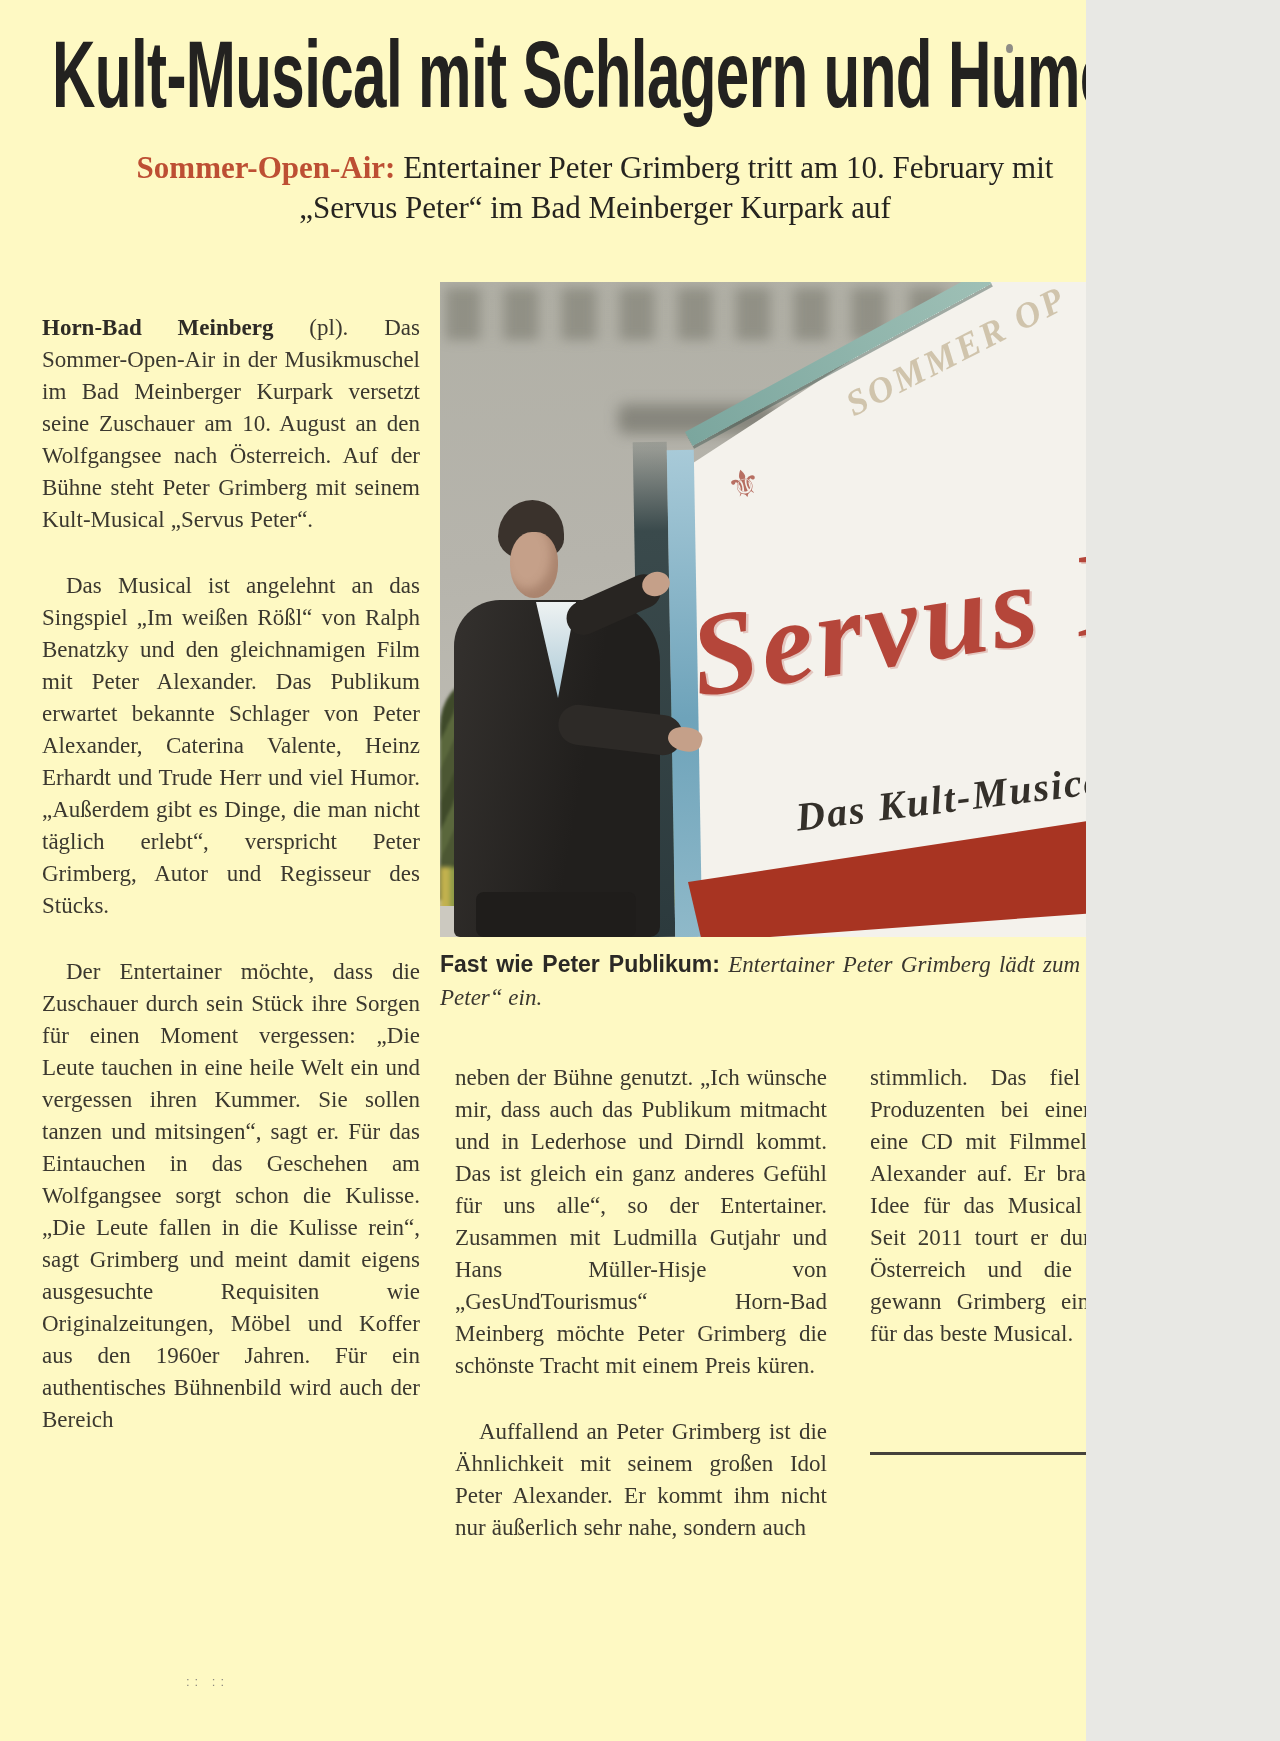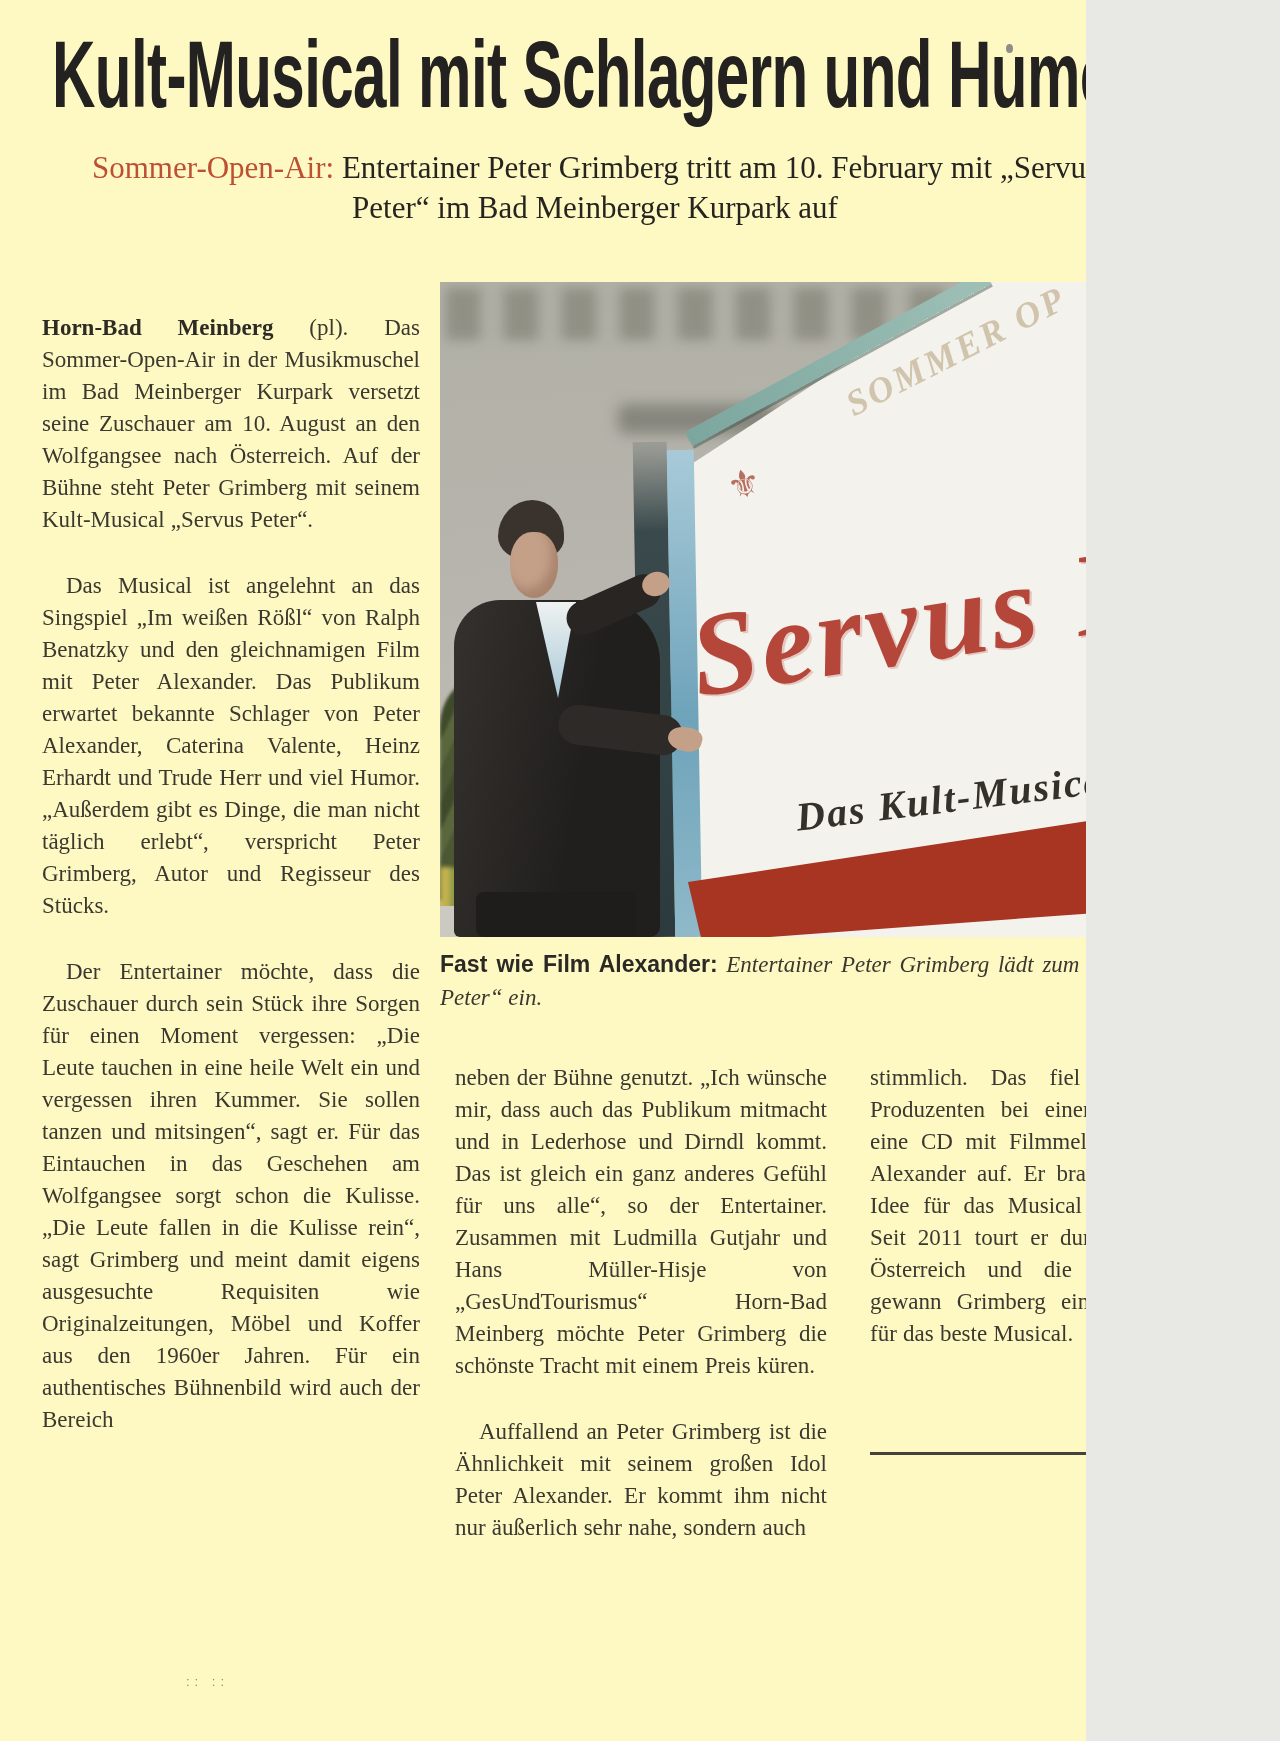--- a/index.html
+++ b/index.html
@@ -6,21 +6,21 @@
   .page{position:relative;width:1086px;height:1741px;background:#fef9c3;overflow:hidden;
         font-family:"Liberation Serif",serif;color:#3b382f;}
   
   .headline-wrap{position:absolute;left:52px;top:26px;width:1210px;height:104px;}
   .headline{display:inline-block;transform:scaleX(0.64);transform-origin:left top;
             font-family:"Liberation Sans",sans-serif;font-weight:bold;font-size:94px;
             line-height:1.05;letter-spacing:-1px;color:#232220;white-space:nowrap;}
   .speck{position:absolute;left:1006px;top:44px;width:7px;height:9px;background:#8f8d86;border-radius:50%;}
   .kicker{position:absolute;left:90px;top:148px;width:1010px;text-align:center;
           font-size:31px;line-height:40px;color:#262420;}
-  .kicker .label{font-weight:normal;color:#bd4f33;}
+  .kicker .label{font-weight:bold;color:#bd4f33;}
   
   .col{position:absolute;text-align:justify;font-size:23px;line-height:32px;
        hyphens:auto;-webkit-hyphens:auto;word-spacing:.02em;}
   .col p{margin:0;}
   .col p.ind{text-indent:24px;margin-top:34px;}
   .col1{left:42px;top:312px;width:378px;}
   .col2{left:455px;top:1062px;width:372px;}
   .col3{left:870px;top:1062px;width:375px;}
   .lead-loc{font-weight:bold;color:#2e2b25;}
   
@@ -134,21 +134,21 @@
       <div class="mn mn-arm-up"></div>
       <div class="mn mn-hand-up"></div>
       <div class="mn mn-arm-point"></div>
       <div class="mn mn-hand-point"></div>
       <div class="mn mn-legs"></div>
       <div class="mn mn-hair"></div>
       <div class="mn mn-face"></div>
     </div>
   </div>
 
-  <div class="caption"><span class="cap-label">Fast wie Film Alexander:</span><span class="cap-italic"> Entertainer Peter Grimberg lädt zum Musical „Servus Peter“ ein.</span><span class="credit">FOTO: PATRIZIA LERCH</span></div>
+  <div class="caption"><span class="cap-label">Fast wie Peter Publikum:</span><span class="cap-italic"> Entertainer Peter Grimberg lädt zum Musical „Servus Peter“ ein.</span><span class="credit">FOTO: PATRIZIA LERCH</span></div>
 
   <div class="col col2">
     <p>neben der Bühne genutzt. „Ich wünsche mir, dass auch das Publikum mitmacht und in Lederhose und Dirndl kommt. Das ist gleich ein ganz anderes Gefühl für uns alle“, so der Entertainer. Zusammen mit Ludmilla Gutjahr und Hans Müller-Hisje von „GesUndTourismus“ Horn-Bad Meinberg möchte Peter Grimberg die schönste Tracht mit einem Preis küren.</p>
     <p class="ind">Auffallend an Peter Grimberg ist die Ähnlichkeit mit seinem großen Idol Peter Alexander. Er kommt ihm nicht nur äußerlich sehr nahe, sondern auch</p>
   </div>
 
   <div class="col col3">
     <p>stimmlich. Das fiel schon seinem Produzenten bei einer Aufnahme für eine CD mit Filmmelodien von Peter Alexander auf. Er brachte ihn auf die Idee für das Musical „Servus Peter“. Seit 2011 tourt er durch Deutschland, Österreich und die Schweiz. 2017 gewann Grimberg eine Auszeichnung für das beste Musical.</p>
   </div>
 

